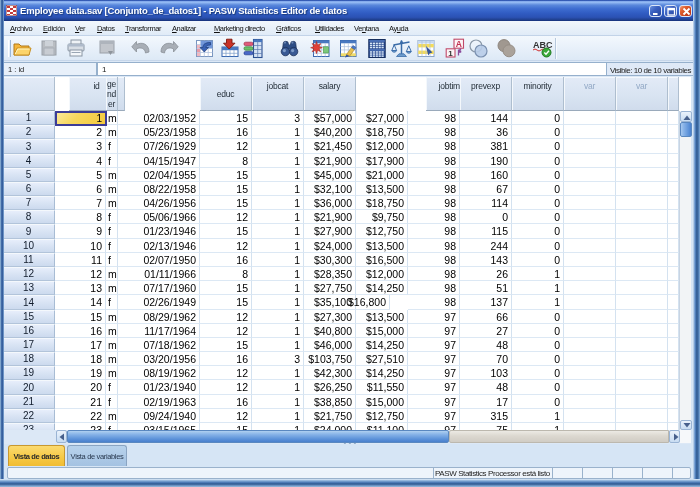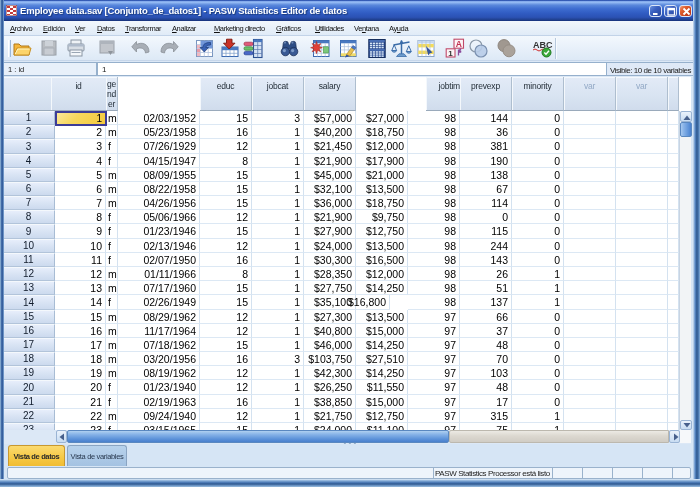--- a/index.html
+++ b/index.html
@@ -274,28 +274,28 @@
       </svg>
 <div class="abs" style="left:551px;top:2px;width:2px;height:21px;border-left:1px solid #b6c8dc;border-right:1px solid #f8fbfe;"></div>
 </div>
 <div id="cellbar" class="abs">
 <div id="refbox" class="abs">1 : id</div>
 <div id="editbox" class="abs">1</div>
 <div id="visbox" class="abs">Visible: 10 de 10 variables</div>
 </div>
 <div id="tablearea" class="abs">
 <div class="hcell" style="left:0px;width:52px"></div>
-<div class="hcell" style="left:48px;width:56px">
+<div class="hcell" style="left:66px;width:56px">
         <div style="padding-top:4px">id</div>
       </div>
 <div class="hcell" style="left:103px;width:12px">
         <div style="padding-top:2px;line-height:10px">ge<br>nd<br>er</div>
       </div>
 <div class="hcell" style="left:197px;width:52px">
-        <div style="padding-top:4px">educ</div>
+        <div style="padding-top:12px">educ</div>
       </div>
 <div class="hcell" style="left:301px;width:52px">
         <div style="padding-top:4px">salary</div>
       </div>
 <div class="hcell" style="left:249px;width:52px">
         <div style="padding-top:4px">jobcat</div>
       </div>
 <div class="hcell" style="left:423px;width:52px">
         <div style="padding-top:4px">jobtime</div>
       </div>
@@ -364,27 +364,27 @@
 <div class="dcell dr" style="left:353px;top:77px;width:52px;height:14px;line-height:12px">$17,900</div>
 <div class="dcell dr" style="left:405px;top:77px;width:52px;height:14px;line-height:12px">98</div>
 <div class="dcell dr" style="left:457px;top:77px;width:52px;height:14px;line-height:12px">190</div>
 <div class="dcell dr" style="left:509px;top:77px;width:52px;height:14px;line-height:12px">0</div>
 <div class="dcell dr" style="left:561px;top:77px;width:52px;height:14px;line-height:12px"></div>
 <div class="dcell dr" style="left:613px;top:77px;width:52px;height:14px;line-height:12px"></div>
 <div class="dcell dr" style="left:665px;top:77px;width:11px;height:14px;line-height:12px"></div>
 <div class="rowhdr" style="left:0;top:91px;width:52px;height:14px;line-height:12px">5</div>
 <div class="dcell dr" style="left:52px;top:91px;width:51px;height:14px;line-height:12px">5</div>
 <div class="dcell dl" style="left:103px;top:91px;width:12px;height:14px;line-height:12px">m</div>
-<div class="dcell dr" style="left:115px;top:91px;width:82px;height:14px;line-height:12px">08/09/1955</div>
+<div class="dcell dr" style="left:115px;top:91px;width:82px;height:14px;line-height:12px">02/04/1955</div>
 <div class="dcell dr" style="left:197px;top:91px;width:52px;height:14px;line-height:12px">15</div>
 <div class="dcell dr" style="left:249px;top:91px;width:52px;height:14px;line-height:12px">1</div>
 <div class="dcell dr" style="left:301px;top:91px;width:52px;height:14px;line-height:12px">$45,000</div>
 <div class="dcell dr" style="left:353px;top:91px;width:52px;height:14px;line-height:12px">$21,000</div>
 <div class="dcell dr" style="left:405px;top:91px;width:52px;height:14px;line-height:12px">98</div>
-<div class="dcell dr" style="left:457px;top:91px;width:52px;height:14px;line-height:12px">138</div>
+<div class="dcell dr" style="left:457px;top:91px;width:52px;height:14px;line-height:12px">160</div>
 <div class="dcell dr" style="left:509px;top:91px;width:52px;height:14px;line-height:12px">0</div>
 <div class="dcell dr" style="left:561px;top:91px;width:52px;height:14px;line-height:12px"></div>
 <div class="dcell dr" style="left:613px;top:91px;width:52px;height:14px;line-height:12px"></div>
 <div class="dcell dr" style="left:665px;top:91px;width:11px;height:14px;line-height:12px"></div>
 <div class="rowhdr" style="left:0;top:105px;width:52px;height:14px;line-height:12px">6</div>
 <div class="dcell dr" style="left:52px;top:105px;width:51px;height:14px;line-height:12px">6</div>
 <div class="dcell dl" style="left:103px;top:105px;width:12px;height:14px;line-height:12px">m</div>
 <div class="dcell dr" style="left:115px;top:105px;width:82px;height:14px;line-height:12px">08/22/1958</div>
 <div class="dcell dr" style="left:197px;top:105px;width:52px;height:14px;line-height:12px">15</div>
 <div class="dcell dr" style="left:249px;top:105px;width:52px;height:14px;line-height:12px">1</div>
@@ -524,21 +524,21 @@
 <div class="dcell dr" style="left:665px;top:233px;width:11px;height:14px;line-height:12px"></div>
 <div class="rowhdr" style="left:0;top:247px;width:52px;height:14px;line-height:12px">16</div>
 <div class="dcell dr" style="left:52px;top:247px;width:51px;height:14px;line-height:12px">16</div>
 <div class="dcell dl" style="left:103px;top:247px;width:12px;height:14px;line-height:12px">m</div>
 <div class="dcell dr" style="left:115px;top:247px;width:82px;height:14px;line-height:12px">11/17/1964</div>
 <div class="dcell dr" style="left:197px;top:247px;width:52px;height:14px;line-height:12px">12</div>
 <div class="dcell dr" style="left:249px;top:247px;width:52px;height:14px;line-height:12px">1</div>
 <div class="dcell dr" style="left:301px;top:247px;width:52px;height:14px;line-height:12px">$40,800</div>
 <div class="dcell dr" style="left:353px;top:247px;width:52px;height:14px;line-height:12px">$15,000</div>
 <div class="dcell dr" style="left:405px;top:247px;width:52px;height:14px;line-height:12px">97</div>
-<div class="dcell dr" style="left:457px;top:247px;width:52px;height:14px;line-height:12px">37</div>
+<div class="dcell dr" style="left:457px;top:247px;width:52px;height:14px;line-height:12px">27</div>
 <div class="dcell dr" style="left:509px;top:247px;width:52px;height:14px;line-height:12px">0</div>
 <div class="dcell dr" style="left:561px;top:247px;width:52px;height:14px;line-height:12px"></div>
 <div class="dcell dr" style="left:613px;top:247px;width:52px;height:14px;line-height:12px"></div>
 <div class="dcell dr" style="left:665px;top:247px;width:11px;height:14px;line-height:12px"></div>
 <div class="rowhdr" style="left:0;top:261px;width:52px;height:14px;line-height:12px">17</div>
 <div class="dcell dr" style="left:52px;top:261px;width:51px;height:14px;line-height:12px">17</div>
 <div class="dcell dl" style="left:103px;top:261px;width:12px;height:14px;line-height:12px">m</div>
 <div class="dcell dr" style="left:115px;top:261px;width:82px;height:14px;line-height:12px">07/18/1962</div>
 <div class="dcell dr" style="left:197px;top:261px;width:52px;height:14px;line-height:12px">15</div>
 <div class="dcell dr" style="left:249px;top:261px;width:52px;height:14px;line-height:12px">1</div>

